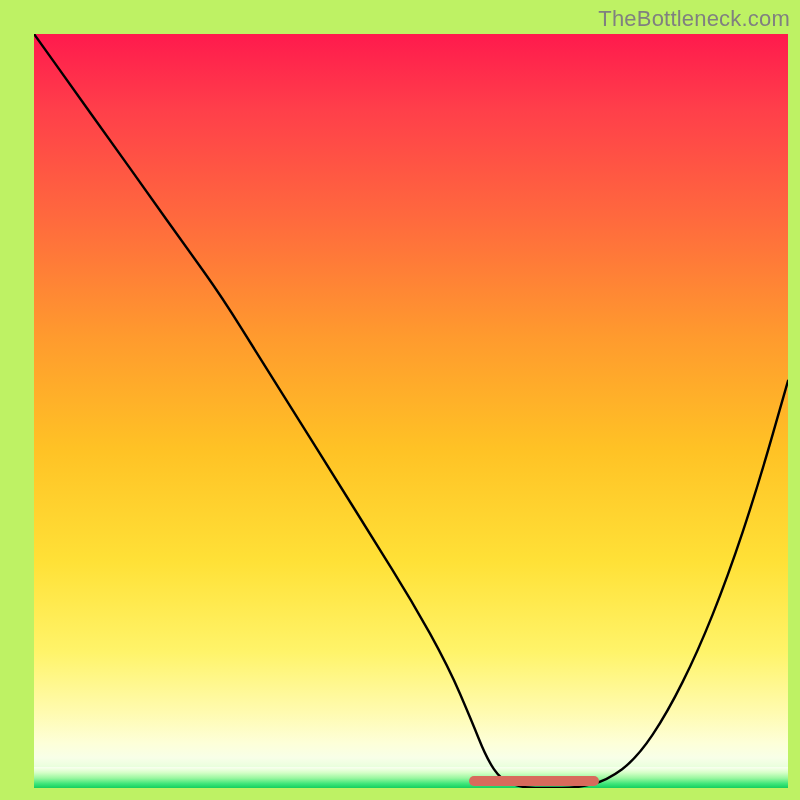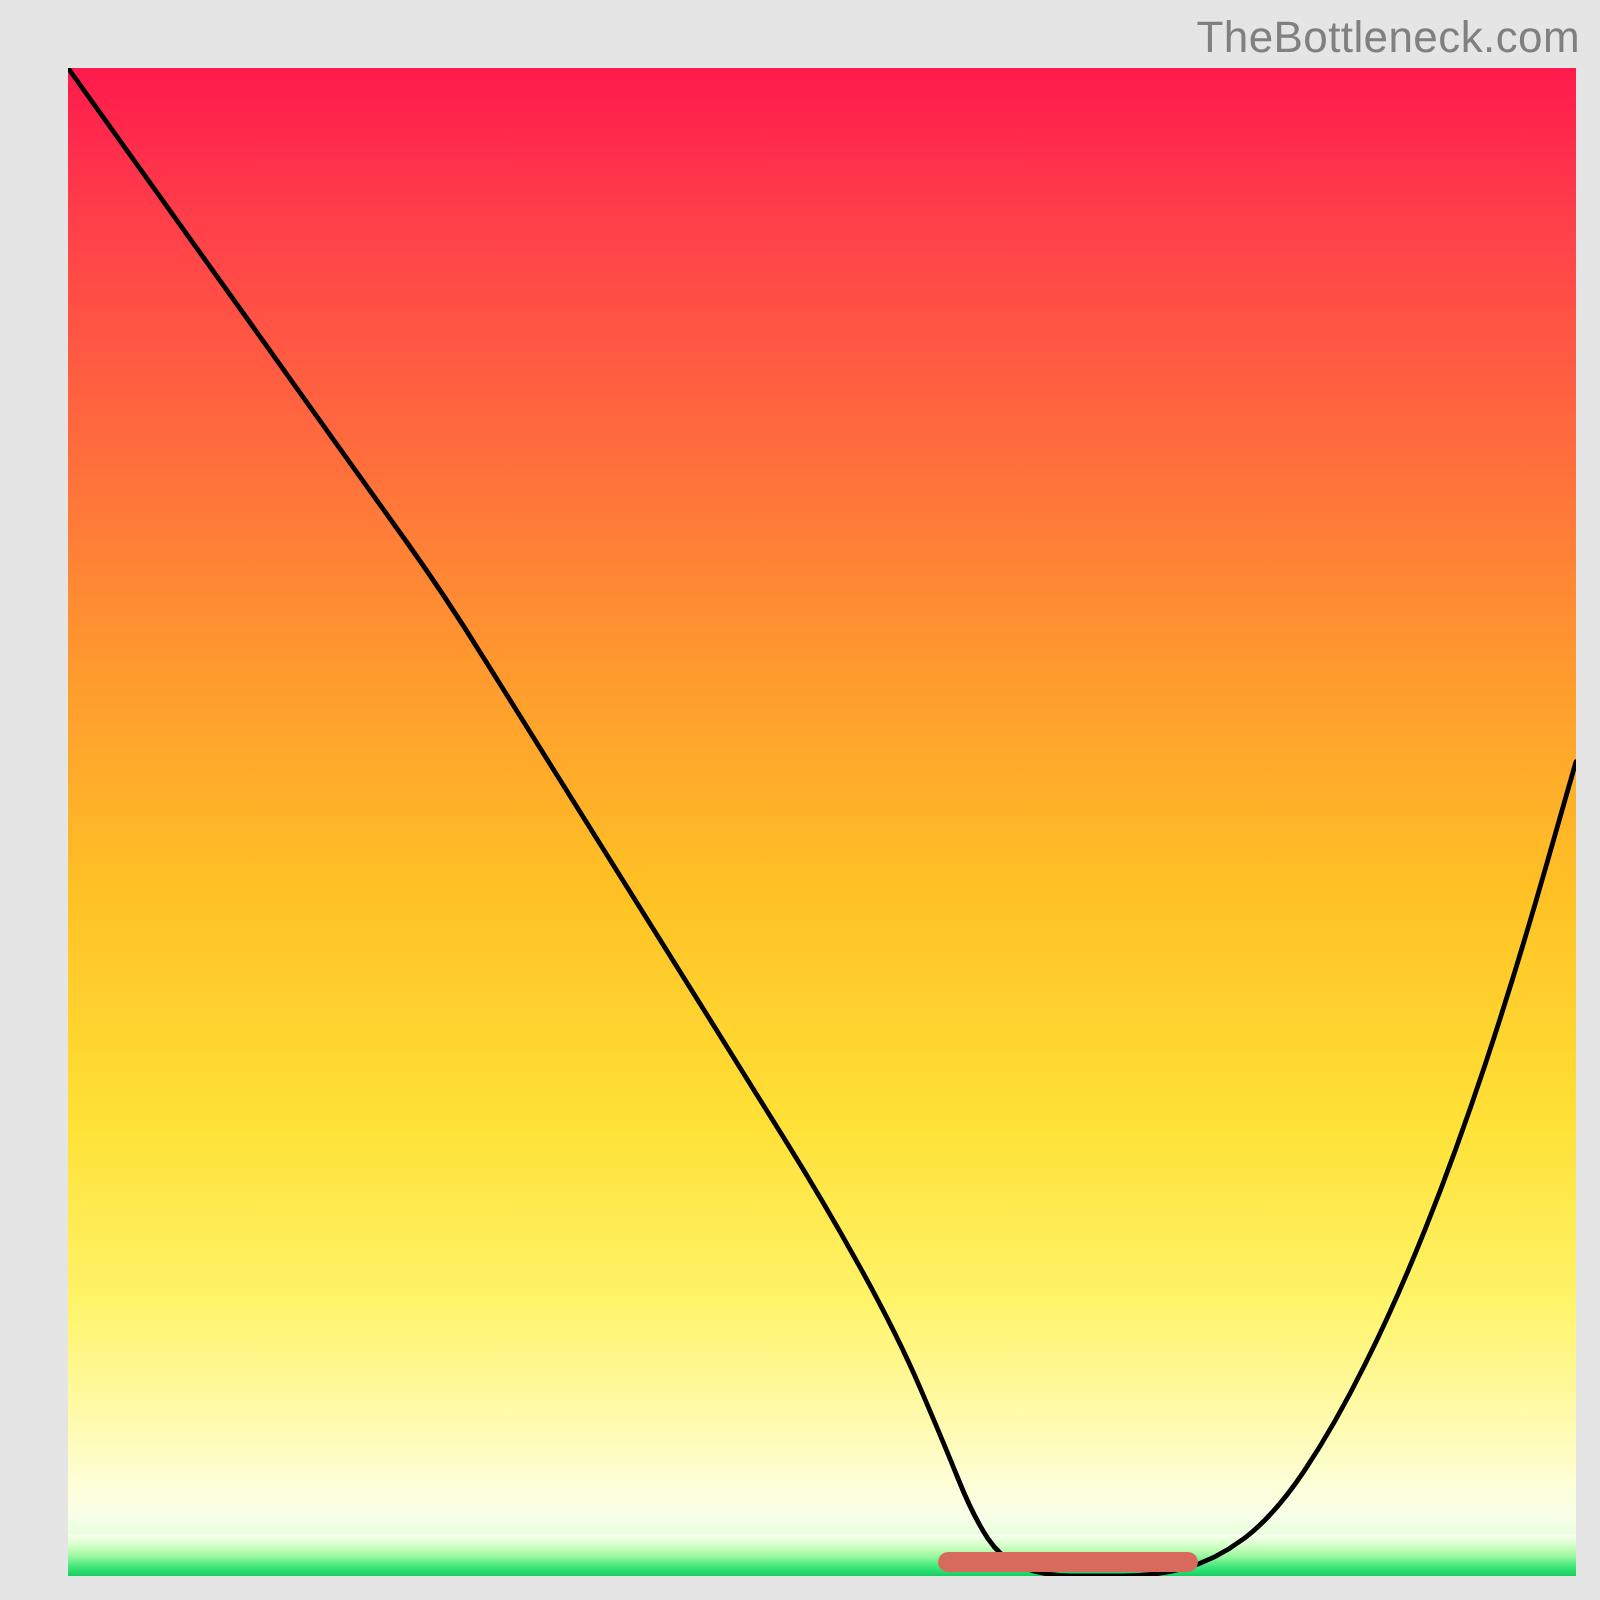--- a/index.html
+++ b/index.html
@@ -10,21 +10,21 @@
     background: #000;
     overflow: hidden;
     font-family: Arial, Helvetica, sans-serif;
   }
   .frame {
     position: absolute;
     left: 0;
     top: 0;
     width: 800px;
     height: 800px;
-    background: #e5e5e5;
+    background: #bef264;
   }
   .plot-area {
     position: absolute;
     
     left: 34px;
     top: 34px;
     width: 754px;   
     height: 754px;  
     overflow: hidden;
   }

